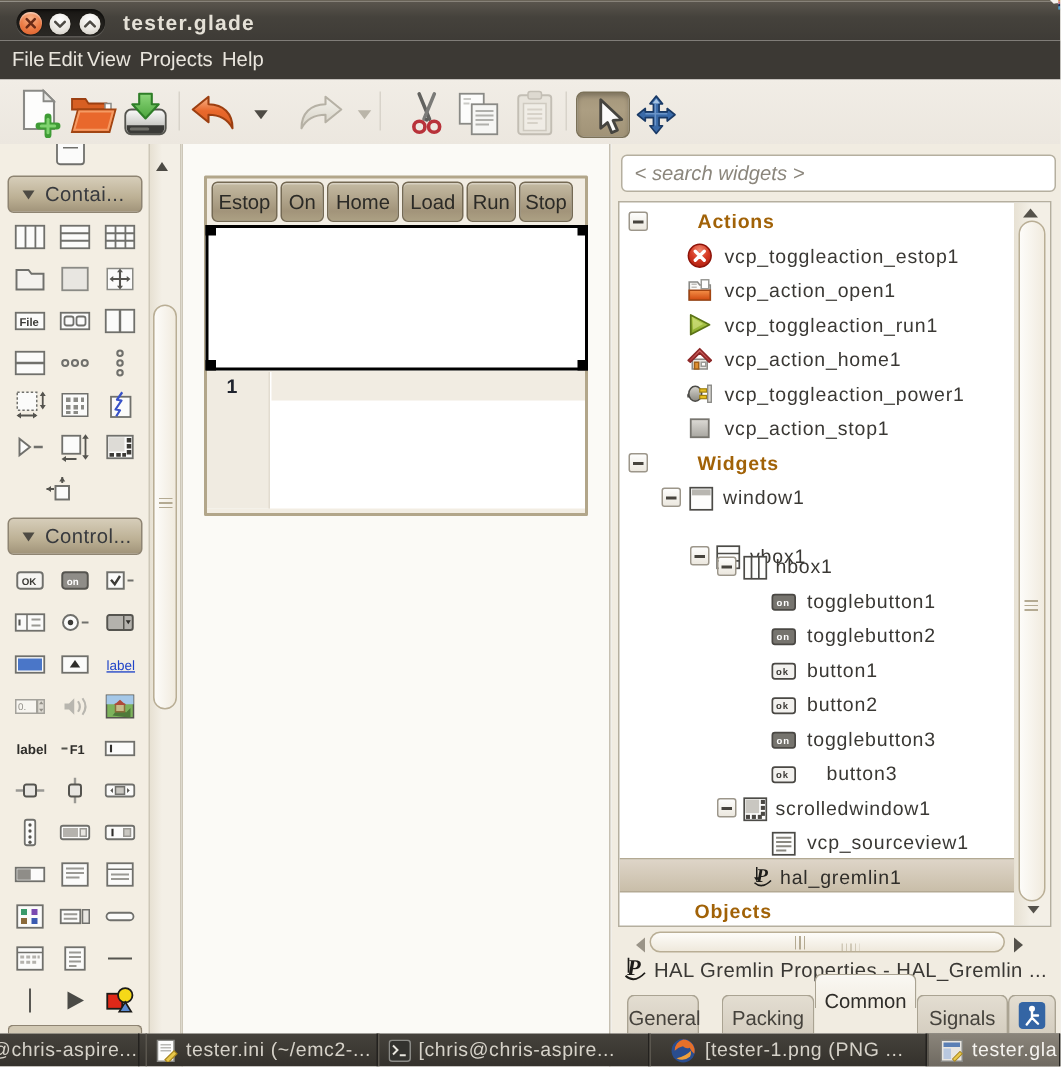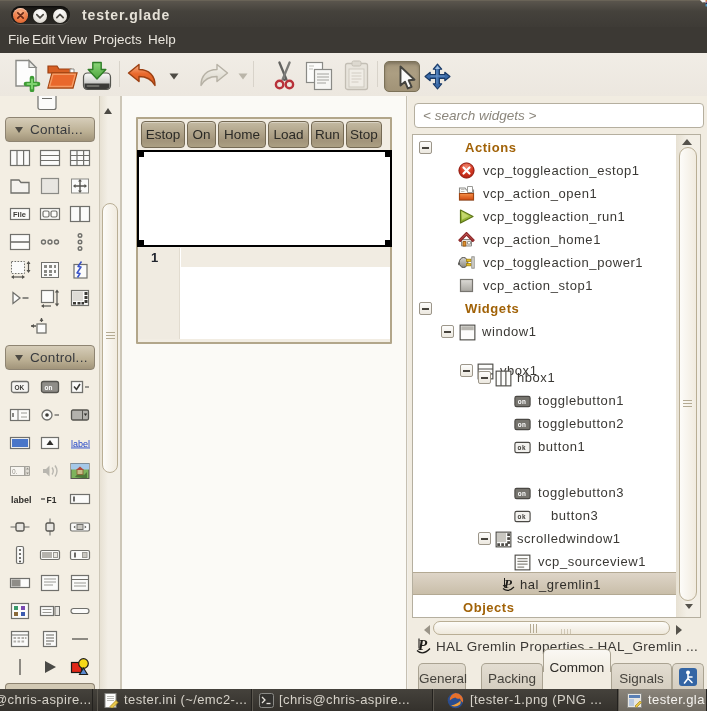--- a/index.html
+++ b/index.html
@@ -665,20 +665,27 @@
           <text x="3.2" y="9.7" font-family="Liberation Sans" font-size="5.6" font-weight="bold" fill="#fff">on</text>
         </svg>
         <span style="position:absolute;left:125px">togglebutton2</span>
       </div>
     <div class="trow" style="top:300px">
         <svg class="ticn" style="left:101px;top:4px" width="15" height="15" viewBox="0 0 15 15">
           <rect x="0.8" y="3" width="13.4" height="9" rx="1.5" fill="#f2f1ee" stroke="#4a4844"></rect>
           <text x="3" y="9.7" font-family="Liberation Sans" font-size="5.6" font-weight="bold" fill="#3a3834">ok</text>
         </svg>
         <span style="position:absolute;left:125px">button1</span>
+      </div>
+    <div class="trow" style="top:323px">
+        <svg class="ticn" style="left:101px;top:4px" width="15" height="15" viewBox="0 0 15 15">
+          <rect x="0.8" y="3" width="13.4" height="9" rx="1.5" fill="#f2f1ee" stroke="#4a4844"></rect>
+          <text x="3" y="9.7" font-family="Liberation Sans" font-size="5.6" font-weight="bold" fill="#3a3834">ok</text>
+        </svg>
+        <span style="position:absolute;left:125px">button2</span>
       </div>
     <div class="trow" style="top:346px">
         <svg class="ticn" style="left:101px;top:4px" width="15" height="15" viewBox="0 0 15 15">
           <rect x="0.8" y="3" width="13.4" height="9" rx="1.5" fill="#76746e" stroke="#4a4844"></rect>
           <text x="3.2" y="9.7" font-family="Liberation Sans" font-size="5.6" font-weight="bold" fill="#fff">on</text>
         </svg>
         <span style="position:absolute;left:125px">togglebutton3</span>
       </div>
     <div class="trow" style="top:369px">
         <svg class="ticn" style="left:101px;top:4px" width="15" height="15" viewBox="0 0 15 15">

